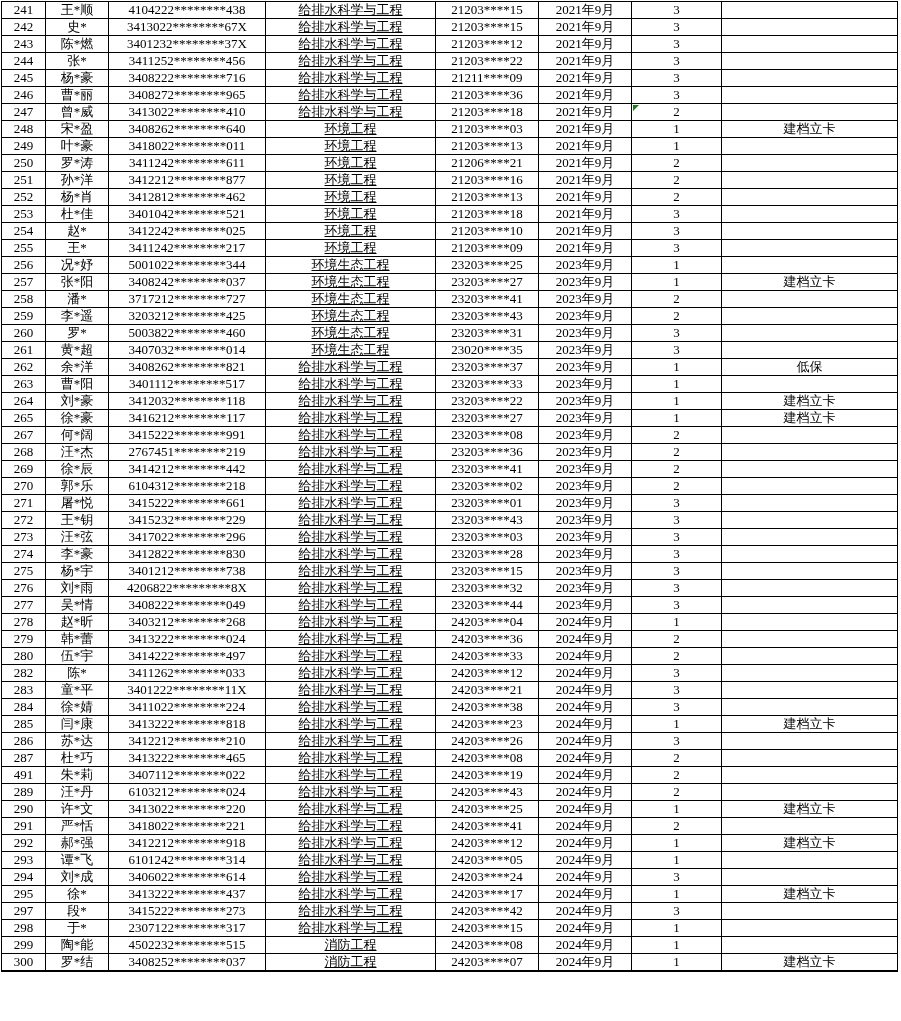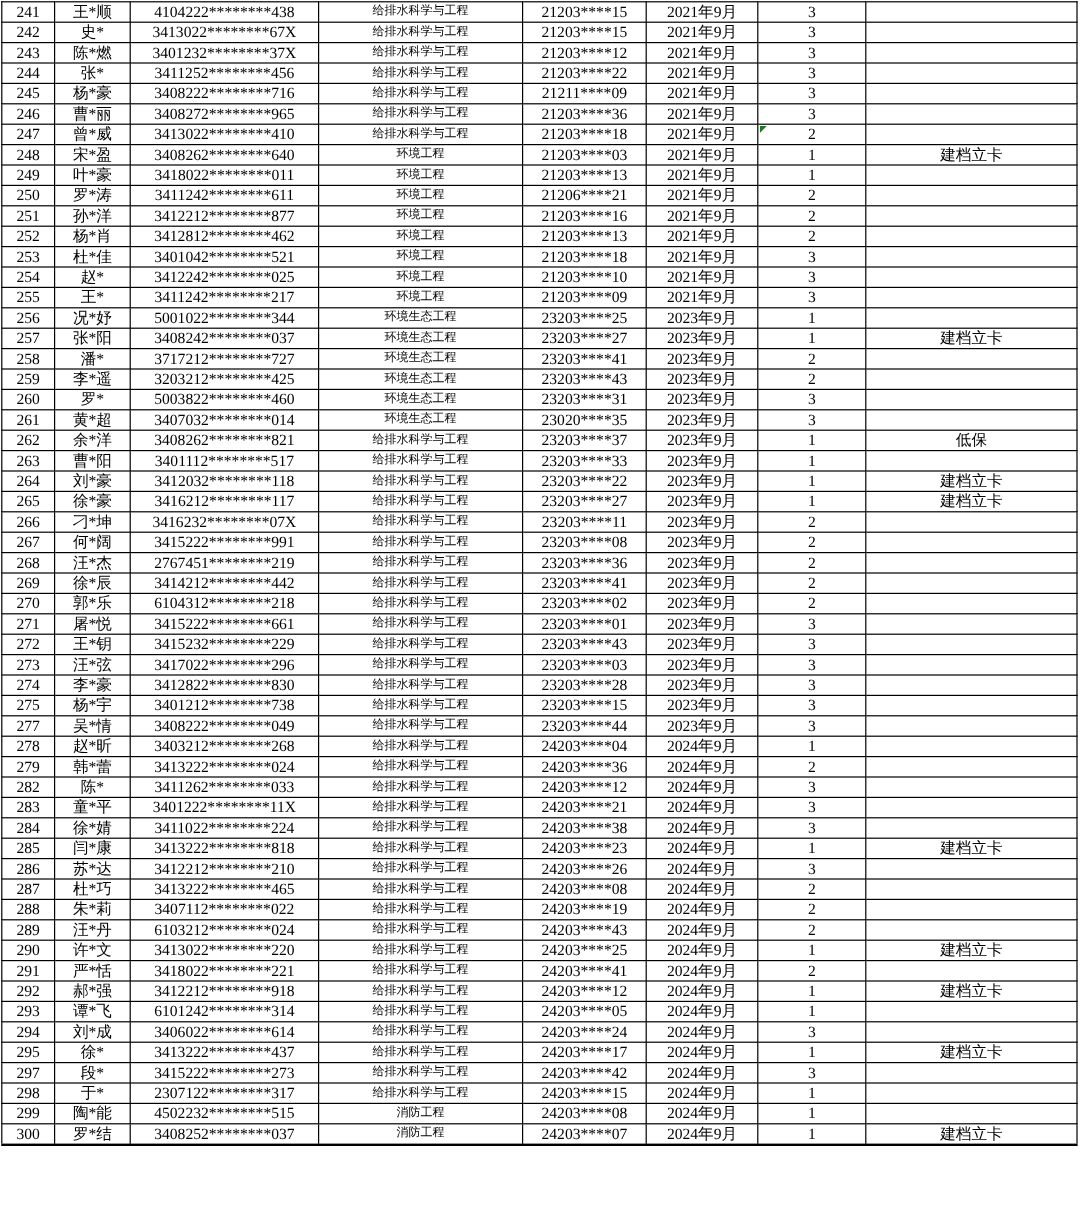--- a/index.html
+++ b/index.html
@@ -35,21 +35,21 @@
     padding: 0;
     text-align: center;
     vertical-align: middle;
     white-space: nowrap;
     overflow: hidden;
   }
   table.grid {
     border: 1px solid #000000;
     border-bottom: 2px solid #000000;
   }
-  td.c-major { font-size: 10px; }
+  td.c-major { font-size: 13px; text-decoration: underline; }
   td.has-marker { position: relative; }
   .green-triangle {
     position: absolute;
     left: 1px;
     top: 1px;
     width: 6px;
     height: 6px;
     background: #1a7a1f;
     clip-path: polygon(0 0, 100% 0, 0 100%);
   }
@@ -314,30 +314,20 @@
           <td class="c-rowno">265</td>
           <td class="c-name">徐*豪</td>
           <td class="c-idnum">3416212********117</td>
           <td class="c-major">给排水科学与工程</td>
           <td class="c-studentnum">23203****27</td>
           <td class="c-enroll-date">2023年9月</td>
           <td class="c-count">1</td>
           <td class="c-remark">建档立卡</td>
         </tr>
         <tr>
-          <td class="c-rowno">266</td>
-          <td class="c-name">刁*坤</td>
-          <td class="c-idnum">3416232********07X</td>
-          <td class="c-major">给排水科学与工程</td>
-          <td class="c-studentnum">23203****11</td>
-          <td class="c-enroll-date">2023年9月</td>
-          <td class="c-count">2</td>
-          <td class="c-remark"></td>
-        </tr>
-        <tr>
           <td class="c-rowno">267</td>
           <td class="c-name">何*阔</td>
           <td class="c-idnum">3415222********991</td>
           <td class="c-major">给排水科学与工程</td>
           <td class="c-studentnum">23203****08</td>
           <td class="c-enroll-date">2023年9月</td>
           <td class="c-count">2</td>
           <td class="c-remark"></td>
         </tr>
         <tr>
@@ -414,20 +404,30 @@
           <td class="c-rowno">275</td>
           <td class="c-name">杨*宇</td>
           <td class="c-idnum">3401212********738</td>
           <td class="c-major">给排水科学与工程</td>
           <td class="c-studentnum">23203****15</td>
           <td class="c-enroll-date">2023年9月</td>
           <td class="c-count">3</td>
           <td class="c-remark"></td>
         </tr>
         <tr>
+          <td class="c-rowno">276</td>
+          <td class="c-name">刘*雨</td>
+          <td class="c-idnum">4206822*********8X</td>
+          <td class="c-major">给排水科学与工程</td>
+          <td class="c-studentnum">23203****32</td>
+          <td class="c-enroll-date">2023年9月</td>
+          <td class="c-count">3</td>
+          <td class="c-remark"></td>
+        </tr>
+        <tr>
           <td class="c-rowno">277</td>
           <td class="c-name">吴*情</td>
           <td class="c-idnum">3408222********049</td>
           <td class="c-major">给排水科学与工程</td>
           <td class="c-studentnum">23203****44</td>
           <td class="c-enroll-date">2023年9月</td>
           <td class="c-count">3</td>
           <td class="c-remark"></td>
         </tr>
         <tr>
@@ -444,20 +444,30 @@
           <td class="c-rowno">279</td>
           <td class="c-name">韩*蕾</td>
           <td class="c-idnum">3413222********024</td>
           <td class="c-major">给排水科学与工程</td>
           <td class="c-studentnum">24203****36</td>
           <td class="c-enroll-date">2024年9月</td>
           <td class="c-count">2</td>
           <td class="c-remark"></td>
         </tr>
         <tr>
+          <td class="c-rowno">280</td>
+          <td class="c-name">伍*宇</td>
+          <td class="c-idnum">3414222********497</td>
+          <td class="c-major">给排水科学与工程</td>
+          <td class="c-studentnum">24203****33</td>
+          <td class="c-enroll-date">2024年9月</td>
+          <td class="c-count">2</td>
+          <td class="c-remark"></td>
+        </tr>
+        <tr>
           <td class="c-rowno">282</td>
           <td class="c-name">陈*</td>
           <td class="c-idnum">3411262********033</td>
           <td class="c-major">给排水科学与工程</td>
           <td class="c-studentnum">24203****12</td>
           <td class="c-enroll-date">2024年9月</td>
           <td class="c-count">3</td>
           <td class="c-remark"></td>
         </tr>
         <tr>
@@ -504,21 +514,21 @@
           <td class="c-rowno">287</td>
           <td class="c-name">杜*巧</td>
           <td class="c-idnum">3413222********465</td>
           <td class="c-major">给排水科学与工程</td>
           <td class="c-studentnum">24203****08</td>
           <td class="c-enroll-date">2024年9月</td>
           <td class="c-count">2</td>
           <td class="c-remark"></td>
         </tr>
         <tr>
-          <td class="c-rowno">288</td>
+          <td class="c-rowno">491</td>
           <td class="c-name">朱*莉</td>
           <td class="c-idnum">3407112********022</td>
           <td class="c-major">给排水科学与工程</td>
           <td class="c-studentnum">24203****19</td>
           <td class="c-enroll-date">2024年9月</td>
           <td class="c-count">2</td>
           <td class="c-remark"></td>
         </tr>
         <tr>
           <td class="c-rowno">289</td>

